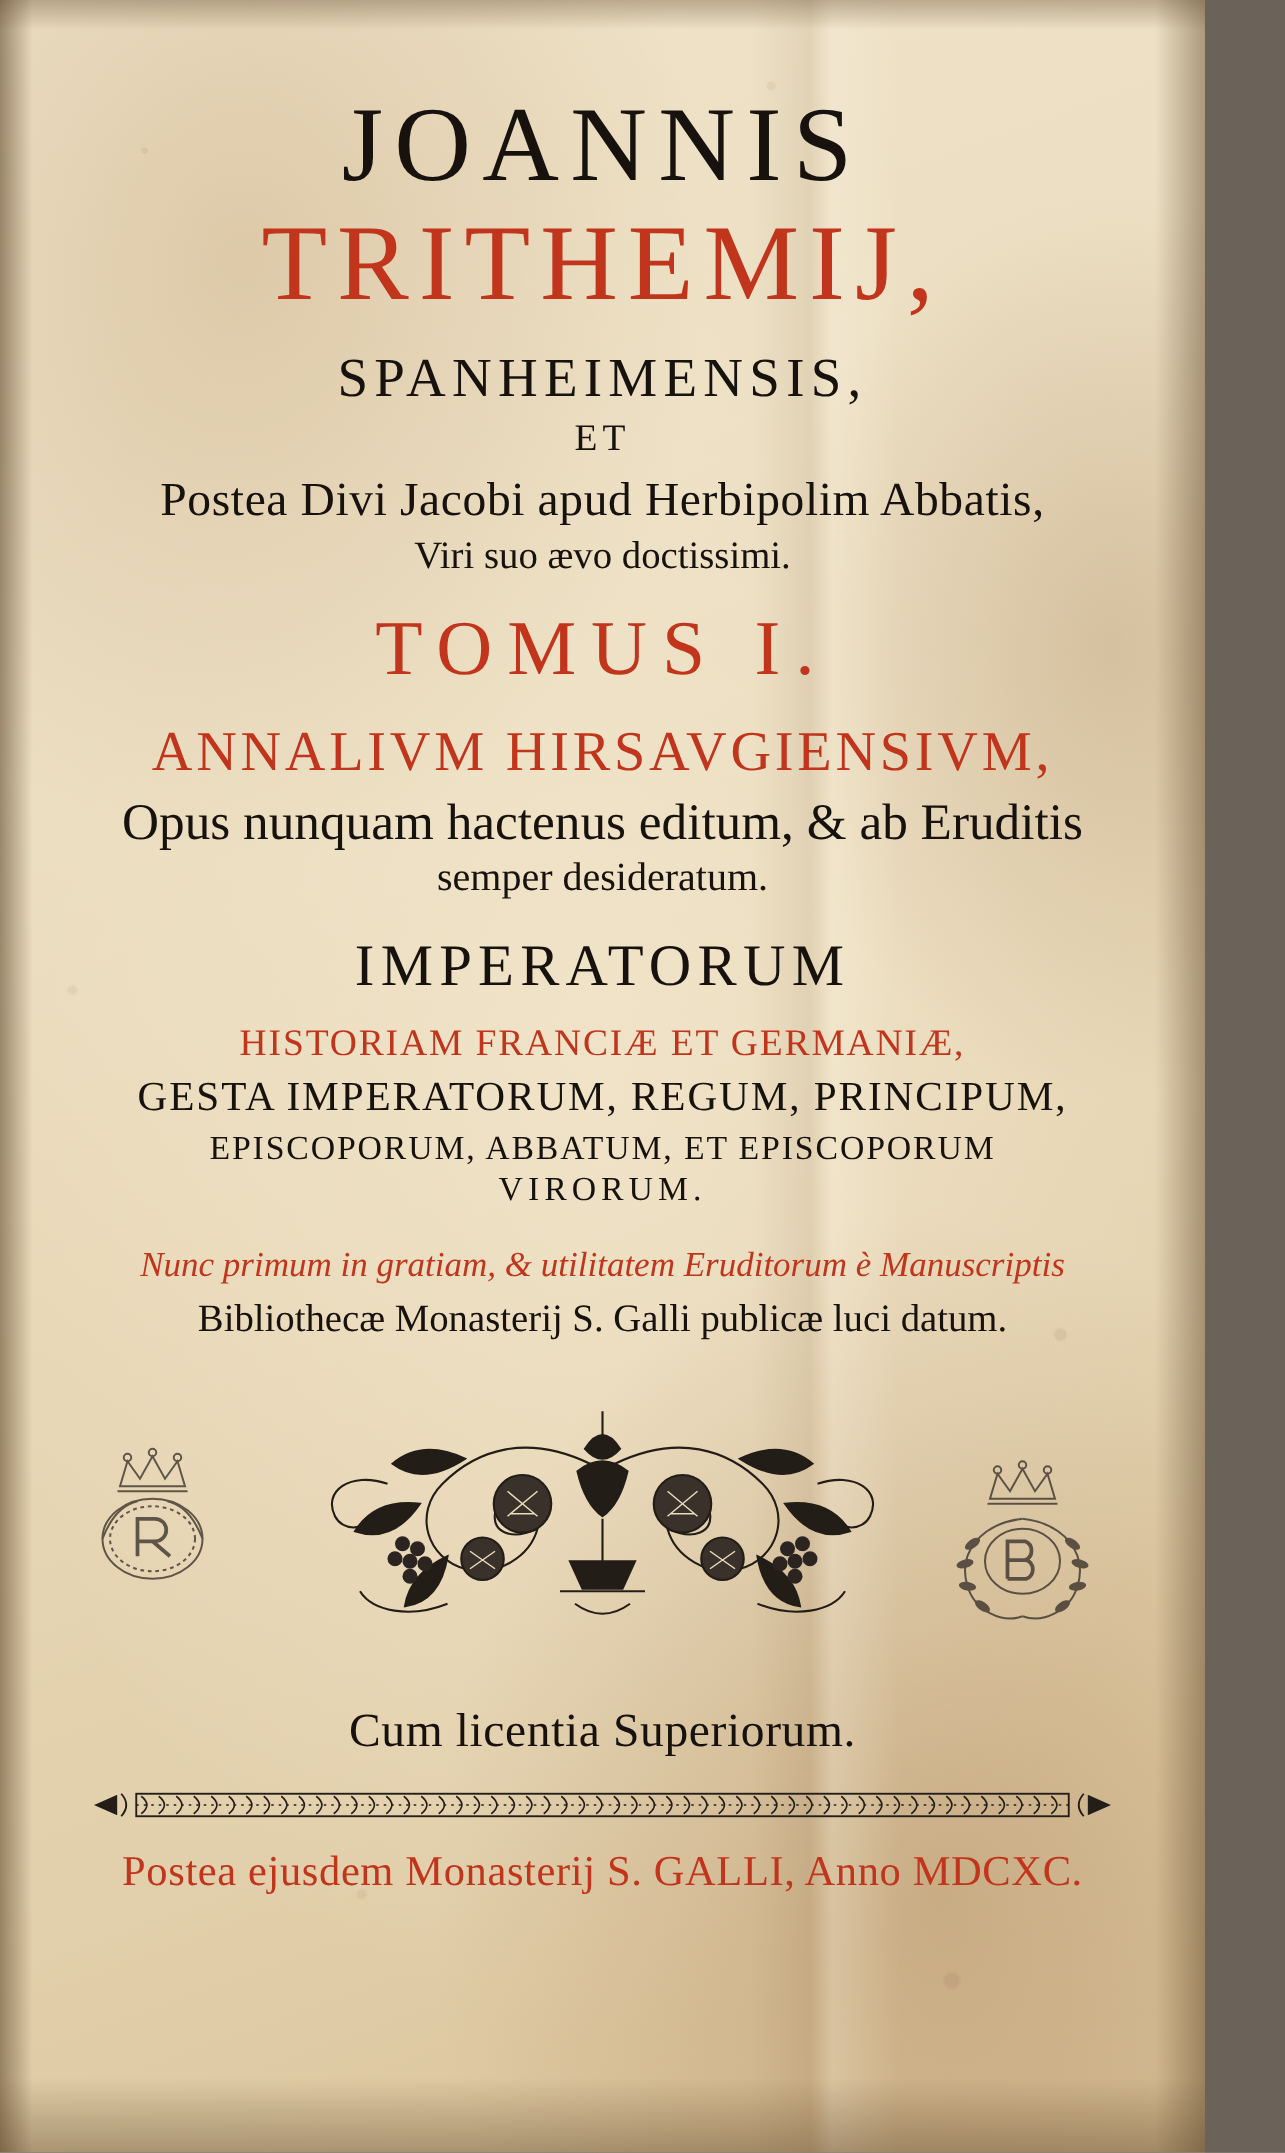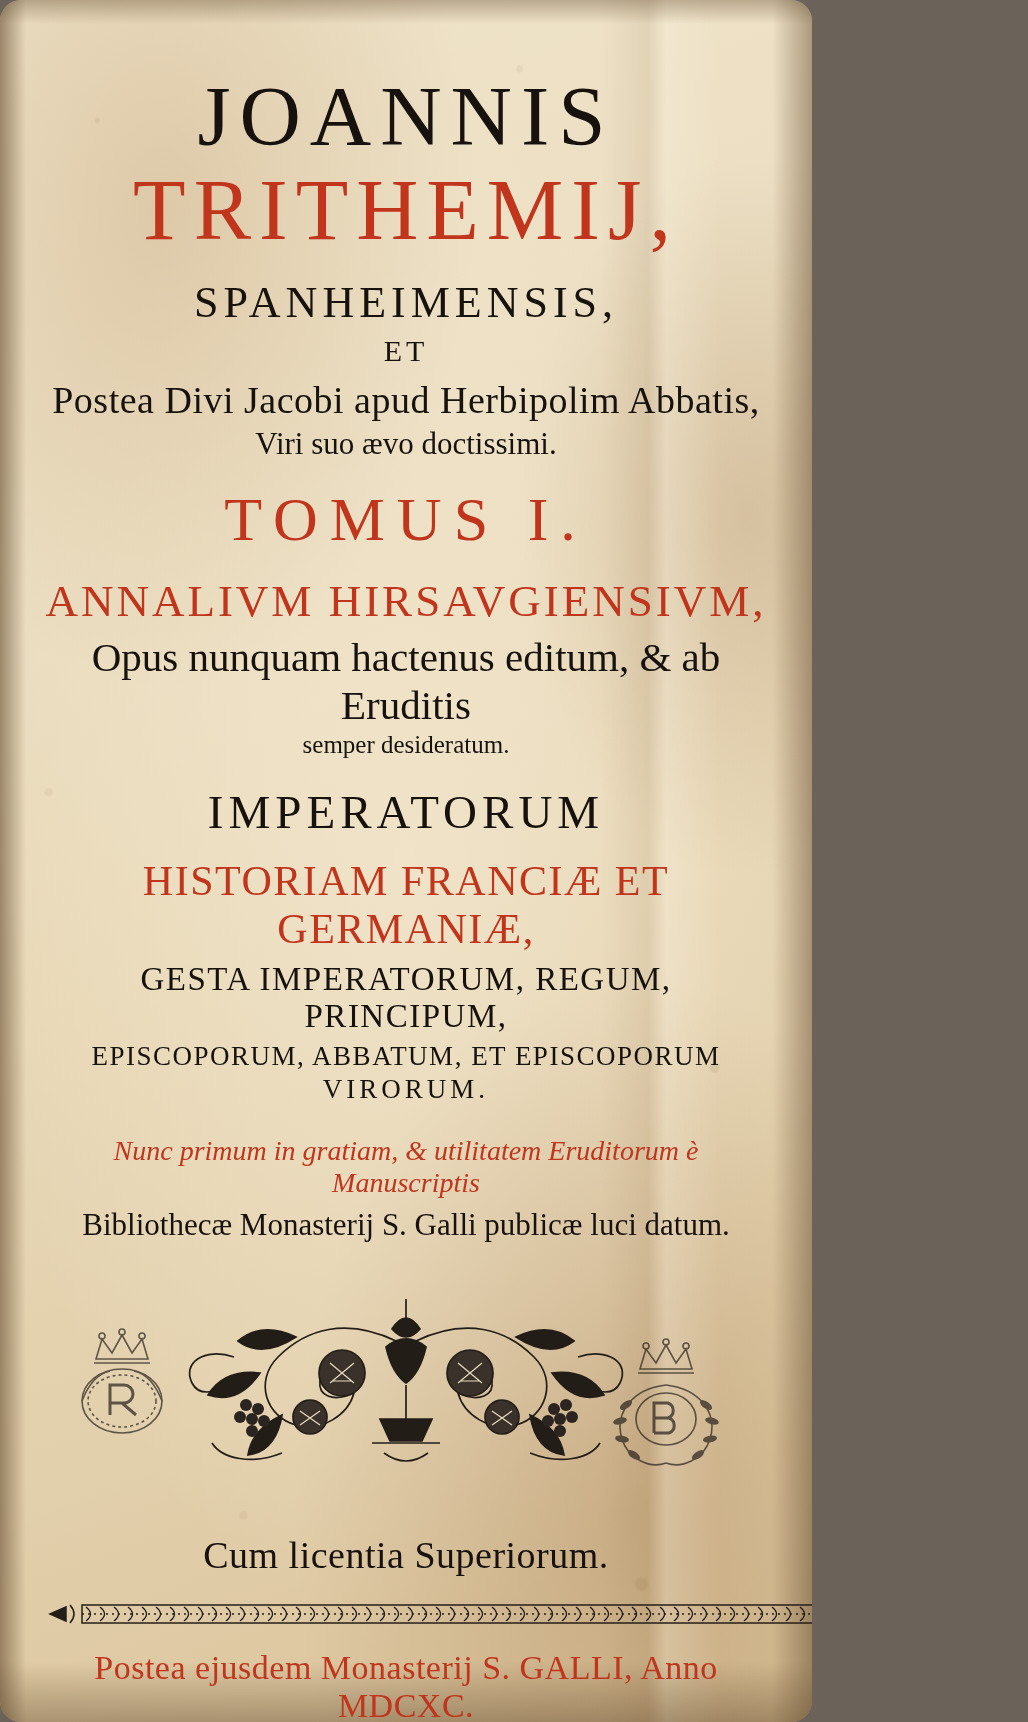--- a/index.html
+++ b/index.html
@@ -5,31 +5,30 @@
   html, body {
     margin: 0;
     padding: 0;
     background: #6b6259;
   }
   body {
     font-family: "Liberation Serif", serif;
   }
   .page {
     position: relative;
-    width: 812px;
+    width: 964px;
     height: 1722px;
     overflow: hidden;
     background:
       radial-gradient(ellipse 60% 45% at 78% 88%, rgba(150,105,60,0.30) 0%, rgba(150,105,60,0.0) 70%),
       radial-gradient(ellipse 55% 40% at 20% 12%, rgba(176,134,83,0.26) 0%, rgba(176,134,83,0.0) 70%),
       radial-gradient(ellipse 40% 30% at 92% 30%, rgba(140,96,52,0.22) 0%, rgba(140,96,52,0.0) 70%),
       radial-gradient(ellipse 70% 60% at 50% 50%, rgba(246,236,214,0.55) 0%, rgba(246,236,214,0) 75%),
       linear-gradient(160deg, #efe3c9 0%, #ecdfc3 25%, #e8d8b7 50%, #e2cfab 75%, #d9c299 100%);
     color: #171310;
-    border-radius: 21px;
   }
   
   .grain {
     position: absolute;
     inset: 0;
     pointer-events: none;
     background-image:
       radial-gradient(circle at 12% 7%, rgba(120,82,44,0.10) 0 2px, transparent 3px),
       radial-gradient(circle at 64% 4%, rgba(120,82,44,0.08) 0 3px, transparent 4px),
       radial-gradient(circle at 88% 62%, rgba(120,82,44,0.10) 0 4px, transparent 6px),
@@ -121,30 +120,30 @@
   .l8 {
     font-size: 45px;
     letter-spacing: 3px;
     margin-top: 20px;
   }
   .l9 {
     font-size: 41px;
     margin-top: 6px;
   }
   .l10 {
-    font-size: 25px;
+    font-size: 32px;
     margin-top: 2px;
   }
   .l11 {
     font-size: 47px;
     letter-spacing: 5px;
     margin-top: 26px;
   }
   .l12 {
-    font-size: 42px;
+    font-size: 30px;
     letter-spacing: 1.5px;
     margin-top: 18px;
   }
   .l13 {
     font-size: 33px;
     letter-spacing: 1.5px;
     margin-top: 8px;
   }
   .l14 {
     font-size: 27px;

